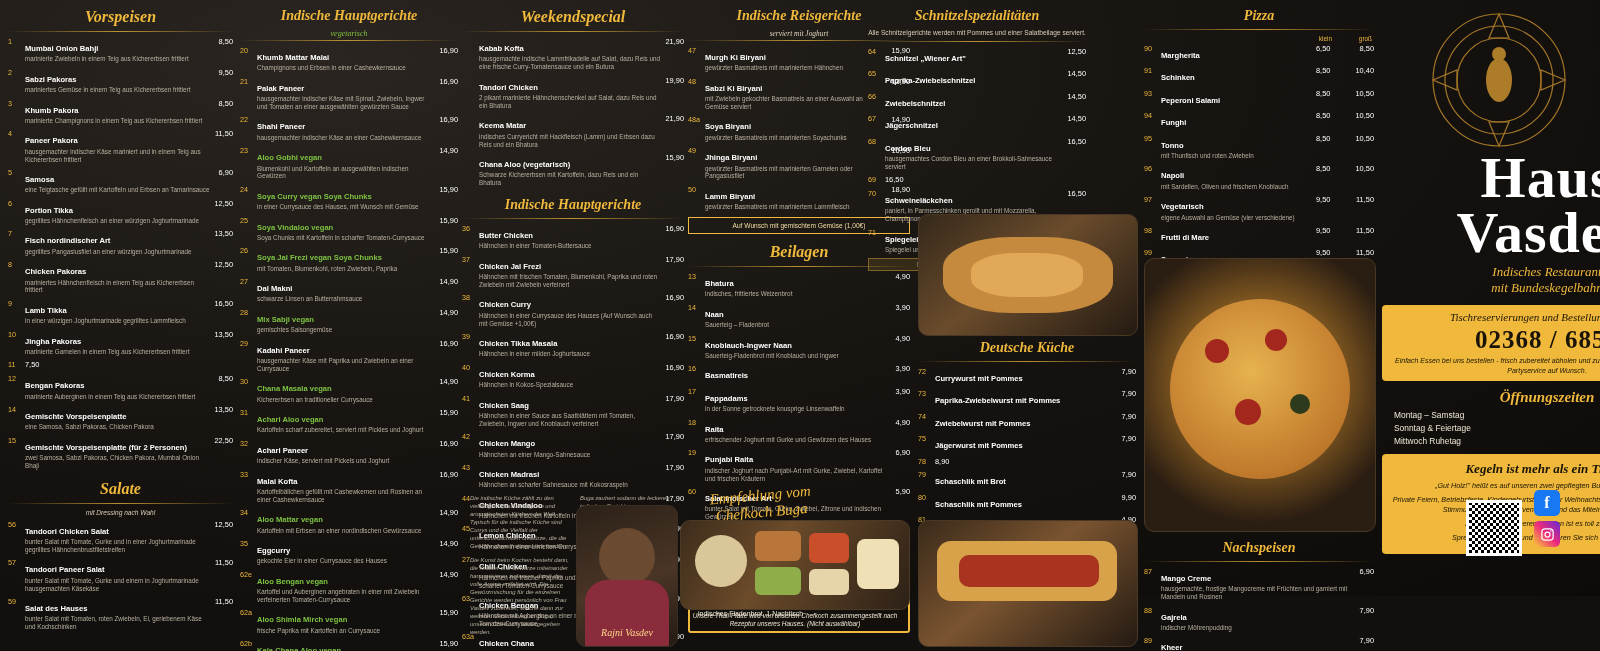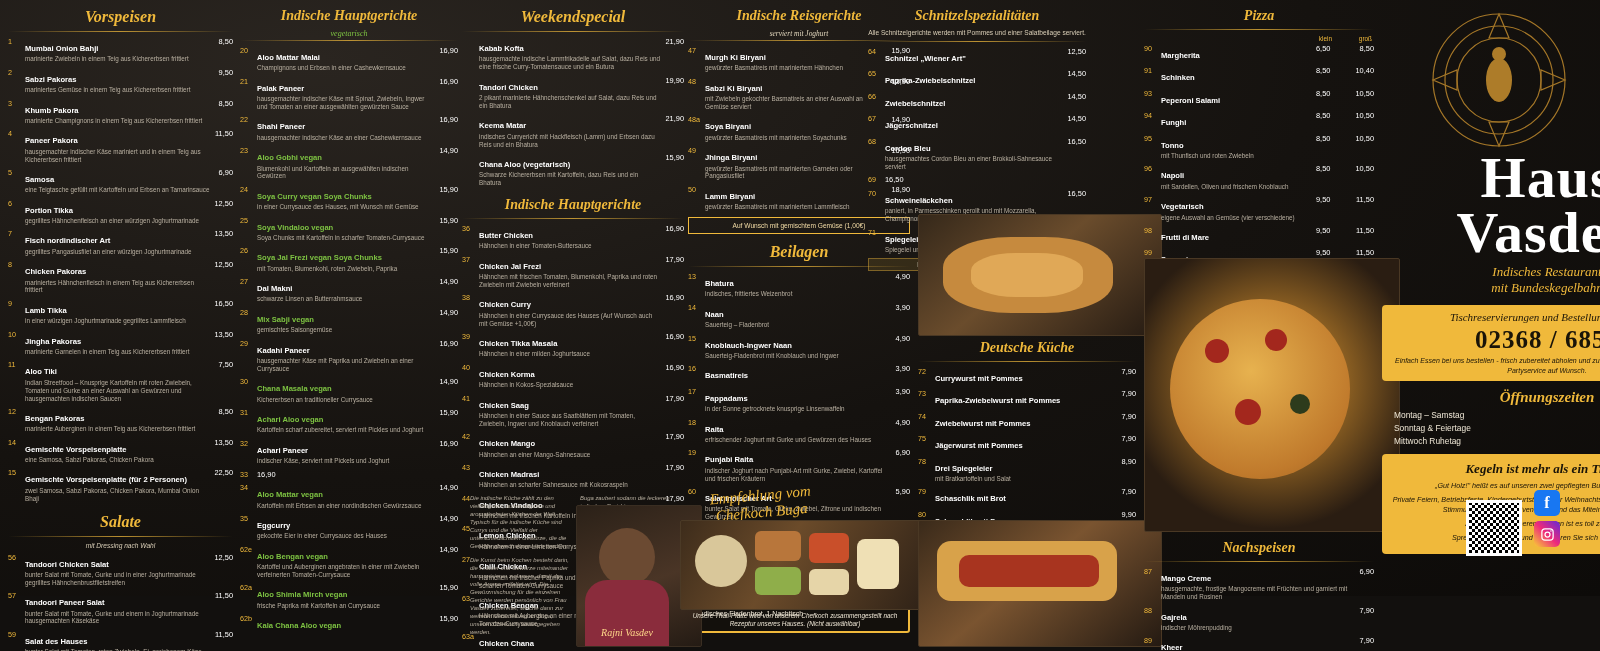--- a/index.html
+++ b/index.html
@@ -16,21 +16,21 @@
   .body{flex:1 1 auto;padding-right:4px;}
   .nm{font-size:7.6px;font-weight:700;color:#fff;}
   .veg{color:#7dc242;font-weight:700;}
   .ds{font-size:6.3px;color:#b9b0a1;line-height:1.25;display:block;margin-top:.5px;}
   .pr{font-size:7.4px;color:#fff;white-space:nowrap;padding-top:1px;text-align:right;}
   .pr2{width:58px;flex:0 0 58px;display:flex;justify-content:space-between;}
   .boxed{border:1px solid #f0b93b;padding:4px 6px;margin-top:6px;text-align:center;font-size:6.6px;color:#f3dca6;}
   .thali{border:2px solid #f0b93b;border-radius:3px;padding:6px 8px;background:rgba(20,16,12,.85);}
   .thali h3{font-family:"Liberation Serif",serif;font-style:italic;color:#f0b93b;margin:0;font-size:15px;display:flex;justify-content:space-between;}
   .thali p{margin:2px 0 6px;font-size:7px;color:#efe7d6;line-height:1.35;}
-  .photo{position:absolute;border-radius:2px;overflow:hidden;padding-left:24px;}
+  .photo{position:absolute;border-radius:10px;overflow:hidden;}
   .brand{position:absolute;text-align:center;width:330px;}
   .brandname{font-family:"Liberation Serif",serif;font-size:58px;line-height:.95;color:#fff;font-weight:700;letter-spacing:1px;}
   .brandsub{font-family:"Liberation Serif",serif;font-style:italic;color:#f0b93b;font-size:13px;line-height:1.25;margin-top:4px;}
   .resv{margin-top:8px;background:#f0b93b;color:#1a1408;border-radius:4px;padding:6px 8px;}
   .resv .t1{font-family:"Liberation Serif",serif;font-style:italic;font-size:11px;line-height:1.25;}
   .resv .t2{font-family:"Liberation Serif",serif;font-weight:700;font-size:25px;letter-spacing:1px;margin:2px 0;}
   .resv .t3{font-size:7px;font-style:italic;line-height:1.3;}
   .hours{margin-top:8px;}
   .hours h3{font-family:"Liberation Serif",serif;font-style:italic;color:#f0b93b;font-size:15px;margin:0 0 4px;}
   .hrow{display:flex;justify-content:space-between;font-size:8.4px;color:#efe7d6;margin-bottom:3px;padding:0 12px;}
@@ -109,21 +109,20 @@
           <div class="body"><span class="nm">Lamb Tikka</span><span class="ds">in einer würzigen Joghurtmarinade gegrilltes Lammfleisch</span></div>
           <div class="pr">16,50</div>
         </div>
         <div class="item">
           <div class="num">10</div>
           <div class="body"><span class="nm">Jingha Pakoras</span><span class="ds">marinierte Garnelen in einem Teig aus Kichererbsen frittiert</span></div>
           <div class="pr">13,50</div>
         </div>
         <div class="item">
           <div class="num">11</div>
-          <div class="body"><span class="nm">Aloo Tiki</span><span class="ds">Indian Streetfood – Knusprige Kartoffeln mit roten Zwiebeln, Tomaten und Gurke an einer Auswahl an Gewürzen und hausgemachten indischen Saucen</span></div>
           <div class="pr">7,50</div>
         </div>
         <div class="item">
           <div class="num">12</div>
           <div class="body"><span class="nm">Bengan Pakoras</span><span class="ds">marinierte Auberginen in einem Teig aus Kichererbsen frittiert</span></div>
           <div class="pr">8,50</div>
         </div>
         <div class="item">
           <div class="num">14</div>
           <div class="body"><span class="nm">Gemischte Vorspeisenplatte</span><span class="ds">eine Samosa, Sabzi Pakoras, Chicken Pakora</span></div>
@@ -159,21 +158,21 @@
 
   </div>
 
   <div class="col" style="left:240px;top:8px;width:218px;">
     <h2 class="sec sec-md">Indische Hauptgerichte</h2>
     <div style="text-align:center;font-size:8px;color:#7dc242;font-family:'Liberation Serif',serif;font-style:italic;margin-bottom:2px">vegetarisch</div>
     <div class="rule"></div>
     <div id="list-veg">
         <div class="item">
           <div class="num">20</div>
-          <div class="body"><span class="nm">Aloo Mattar Malai</span><span class="ds">Champignons und Erbsen in einer Cashewkernsauce</span></div>
+          <div class="body"><span class="nm">Khumb Mattar Malai</span><span class="ds">Champignons und Erbsen in einer Cashewkernsauce</span></div>
           <div class="pr">16,90</div>
         </div>
         <div class="item">
           <div class="num">21</div>
           <div class="body"><span class="nm">Palak Paneer</span><span class="ds">hausgemachter indischer Käse mit Spinat, Zwiebeln, Ingwer und Tomaten an einer ausgewählten gewürzten Sauce</span></div>
           <div class="pr">16,90</div>
         </div>
         <div class="item">
           <div class="num">22</div>
           <div class="body"><span class="nm">Shahi Paneer</span><span class="ds">hausgemachter indischer Käse an einer Cashewkernsauce</span></div>
@@ -224,20 +223,21 @@
           <div class="body"><span class="nm veg">Achari Aloo vegan</span><span class="ds">Kartoffeln scharf zubereitet, serviert mit Pickles und Joghurt</span></div>
           <div class="pr">15,90</div>
         </div>
         <div class="item">
           <div class="num">32</div>
           <div class="body"><span class="nm">Achari Paneer</span><span class="ds">indischer Käse, serviert mit Pickels und Joghurt</span></div>
           <div class="pr">16,90</div>
         </div>
         <div class="item">
           <div class="num">33</div>
+          <div class="body"><span class="nm">Malai Kofta</span><span class="ds">Kartoffelbällchen gefüllt mit Cashewkernen und Rosinen an einer Cashewkernsauce</span></div>
           <div class="pr">16,90</div>
         </div>
         <div class="item">
           <div class="num">34</div>
           <div class="body"><span class="nm veg">Aloo Mattar vegan</span><span class="ds">Kartoffeln mit Erbsen an einer nordindischen Gewürzsauce</span></div>
           <div class="pr">14,90</div>
         </div>
         <div class="item">
           <div class="num">35</div>
           <div class="body"><span class="nm">Eggcurry</span><span class="ds">gekochte Eier in einer Currysauce des Hauses</span></div>
@@ -559,21 +559,20 @@
           <div class="body"><span class="nm">Zwiebelwurst mit Pommes</span></div>
           <div class="pr">7,90</div>
         </div>
         <div class="item">
           <div class="num">75</div>
           <div class="body"><span class="nm">Jägerwurst mit Pommes</span></div>
           <div class="pr">7,90</div>
         </div>
         <div class="item">
           <div class="num">78</div>
-          <div class="body"><span class="nm">Drei Spiegeleier</span><span class="ds">mit Bratkartoffeln und Salat</span></div>
           <div class="pr">8,90</div>
         </div>
         <div class="item">
           <div class="num">79</div>
           <div class="body"><span class="nm">Schaschlik mit Brot</span></div>
           <div class="pr">7,90</div>
         </div>
         <div class="item">
           <div class="num">80</div>
           <div class="body"><span class="nm">Schaschlik mit Pommes</span></div>

